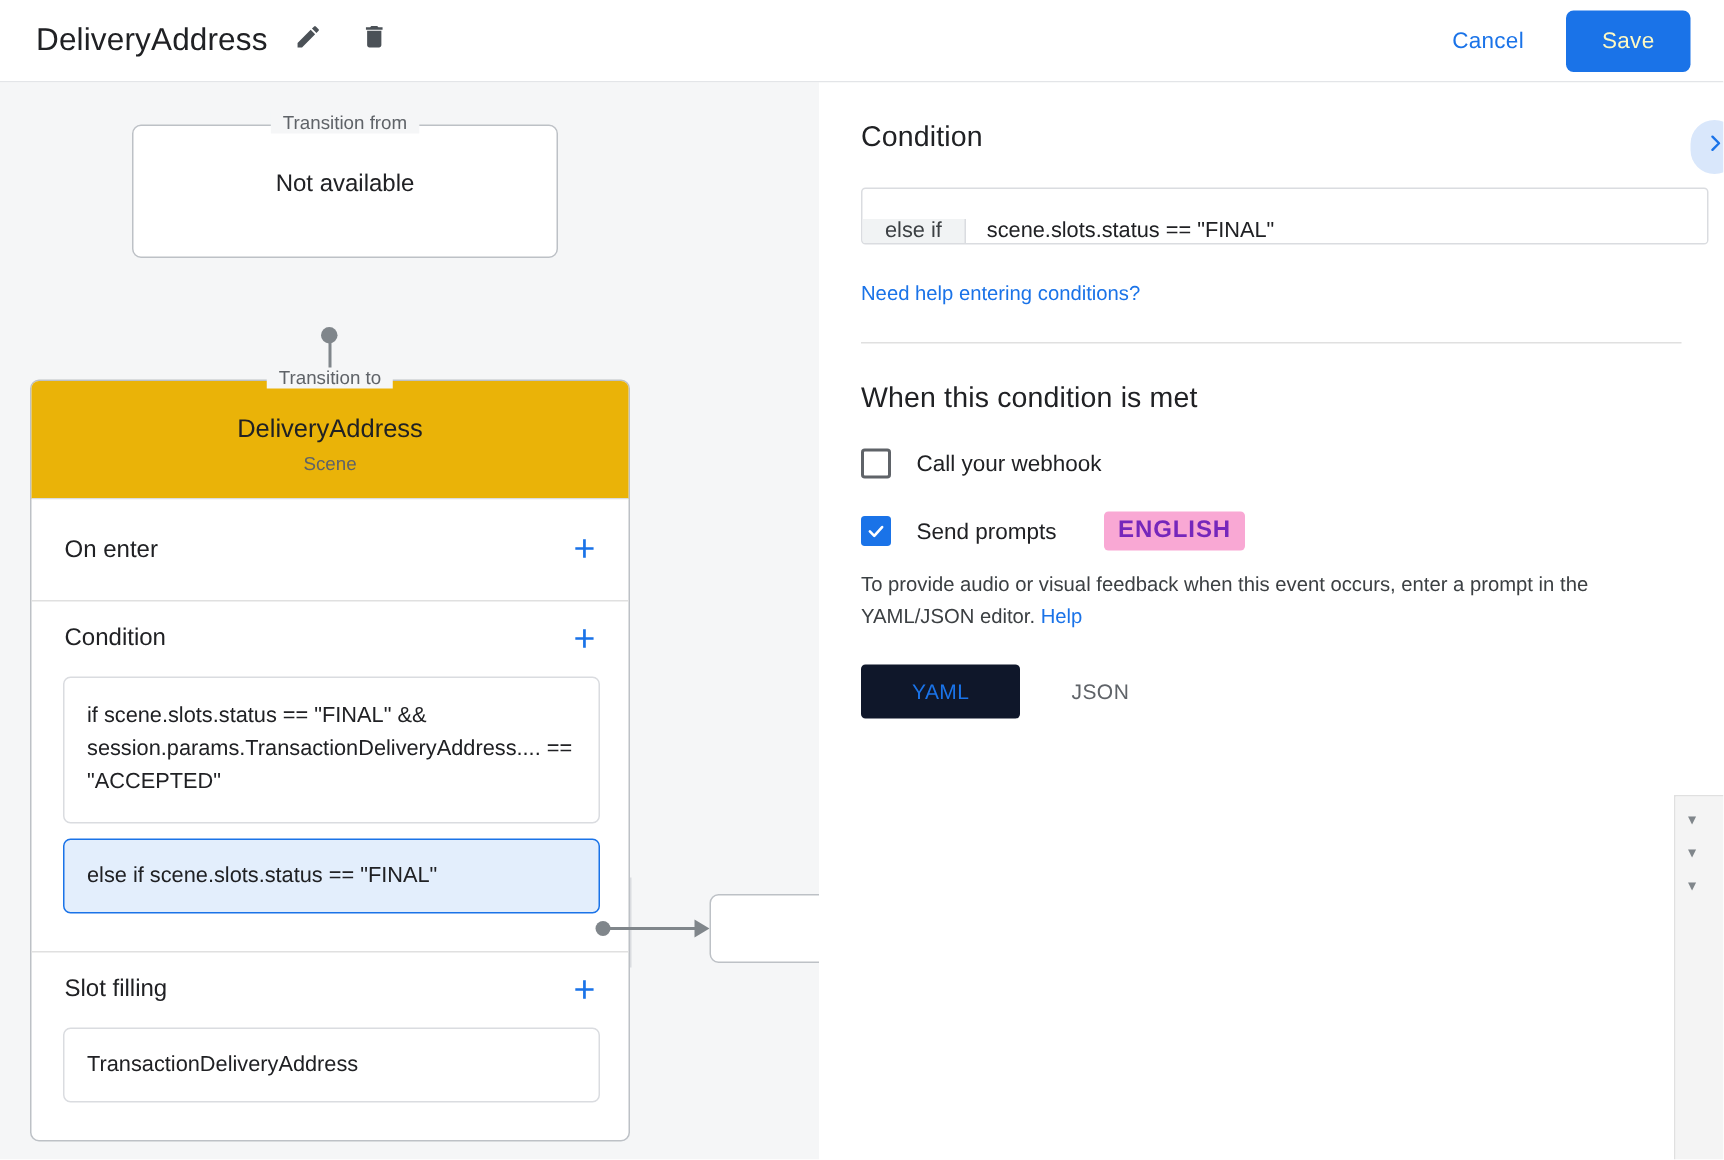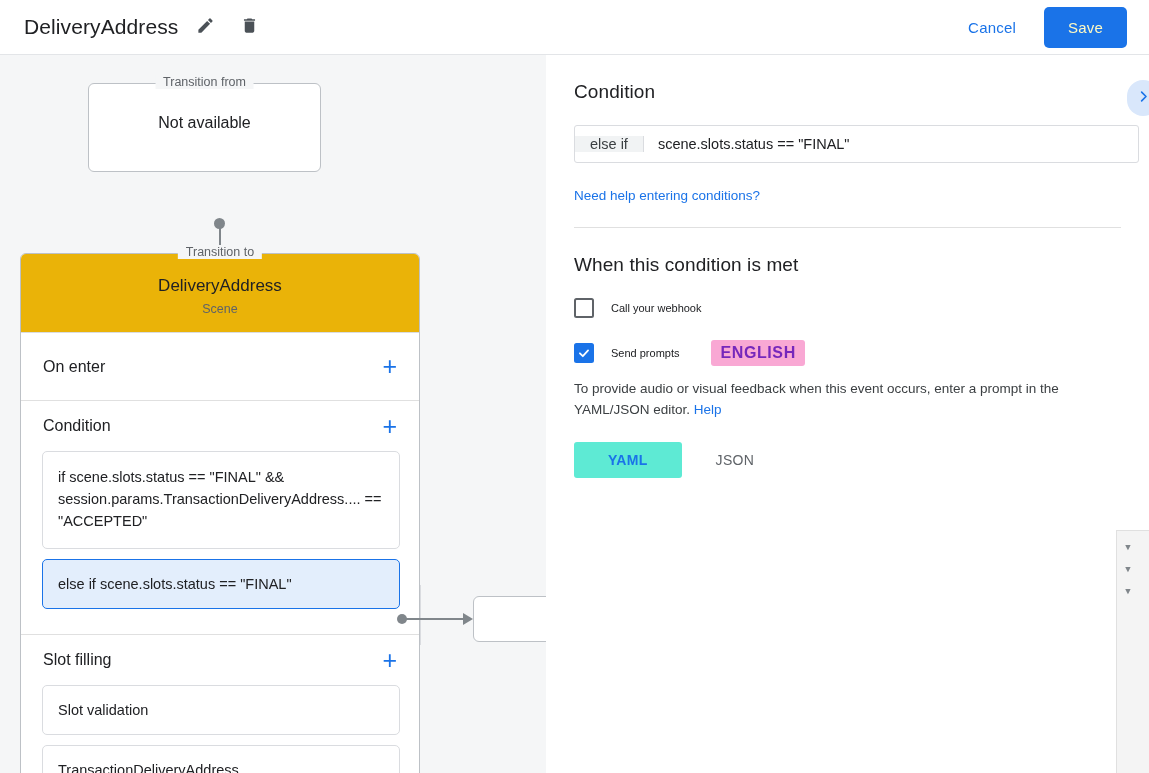--- a/index.html
+++ b/index.html
@@ -49,21 +49,21 @@
   
   .canvas {
     position: absolute; left: 0; top: 55px;
     width: 546px; height: 718px;
     background: #f5f6f7;
     overflow: hidden;
   }
 
   .fieldset-from {
     position: absolute; left: 88px; top: 28px;
-    width: 233px; height: 89px;
+    width: 284px; height: 89px;
     background: #ffffff;
     border: 1px solid #bdc1c6; border-radius: 6px;
   }
   .legend {
     position: absolute; top: -9px; left: 50%; transform: translateX(-50%);
     background: #f5f6f7; padding: 0 8px;
     font-size: 12.5px; color: #5f6368; white-space: nowrap;
   }
   .fieldset-from .legend { background: #f5f6f7; }
   .from-label {
@@ -171,21 +171,21 @@
     overflow: hidden;
   }
   .panel-sec { padding: 26px 28px 0 28px; position: relative; }
   .panel-h {
     font-size: 19px; color: #202124; font-weight: 400;
     letter-spacing: .1px;
   }
 
   .cond-field {
     margin-top: 22px;
-    display: flex; align-items: center;
+    display: flex; align-items: flex-end;
     border: 1px solid #dadce0; border-radius: 3px;
     height: 38px; width: 565px;
     overflow: hidden;
   }
   .cond-prefix {
     background: #f1f3f4;
     border-right: 1px solid #dadce0;
     display: flex; align-items: center;
     padding: 0 15px;
     font-size: 14.5px; color: #3c4043;
@@ -217,41 +217,41 @@
   .cb-row { display: flex; align-items: center; margin-top: 22px; }
   .cbox {
     width: 20px; height: 20px; border-radius: 2.5px;
     border: 2px solid #5f6368; background: #ffffff;
     margin-right: 17px; flex: none; cursor: pointer;
   }
   .cbox.checked {
     background: #1a73e8; border-color: #1a73e8;
     display: flex; align-items: center; justify-content: center;
   }
-  .cb-label { font-size: 11px; color: #202124; font-weight: 500; }
+  .cb-label { font-size: 15px; color: #202124; font-weight: 500; }
   .lang-badge {
     margin-left: 32px;
     background: #f9a8d4; color: #7627bb;
     font-size: 16px; font-weight: 600; letter-spacing: .6px;
     padding: 4px 9px; border-radius: 3px;
   }
   .hint {
     margin-top: 12px;
     font-size: 13.5px; color: #3c4043; line-height: 21px;
     max-width: 556px;
   }
   .hint a { color: #1a73e8; text-decoration: none; cursor: pointer; }
 
   .tabs { display: flex; margin-top: 22px; }
   .tab {
     padding: 0 34px; height: 36px; line-height: 36px;
     font-size: 14px; letter-spacing: .3px;
     color: #5f6368; cursor: pointer; border-radius: 3px;
   }
-  .tab.active { background: #5eead4; color: #1a73e8; font-weight: 700; }
+  .tab.active { background: #0f172a; color: #1a73e8; font-weight: 400; }
 
   .editor {
     position: absolute; left: 570px; top: 475px;
     width: 566px; height: 298px;
     background: #ffffff;
     border-top: 1px solid #e0e0e0;
     border-left: 1px solid #e0e0e0;
     border-right: 1px solid #e0e0e0;
     display: flex;
     overflow: hidden;
@@ -333,21 +333,20 @@
         </div>
         <div class="chip tall">if scene.slots.status == "FINAL" &amp;&amp; session.params.TransactionDeliveryAddress.... == "ACCEPTED"</div>
         <div class="chip selected">else if scene.slots.status == "FINAL"</div>
       </div>
 
       <div class="section-block">
         <div class="section-row">
           <span class="section-title">Slot filling</span>
           <span class="plus">+</span>
         </div>
-        <div class="chip">Slot validation</div>
         <div class="chip">TransactionDeliveryAddress</div>
       </div>
     </div>
 
     <div class="vline"></div>
     <div class="edge-dot"></div>
     <div class="edge-line"></div>
     <div class="edge-arrow"></div>
     <div class="edge-node"></div>
   </div>

